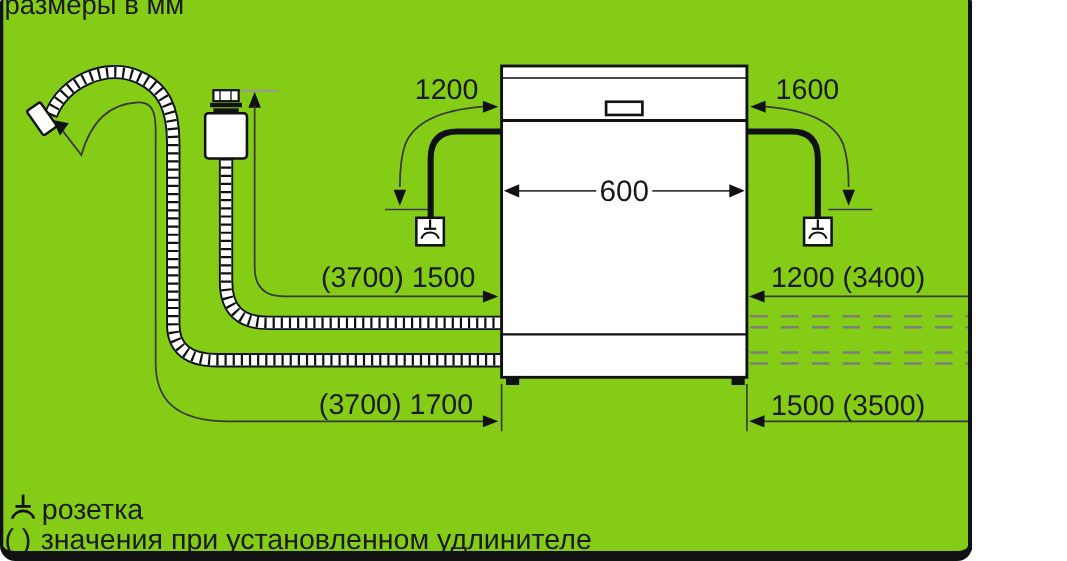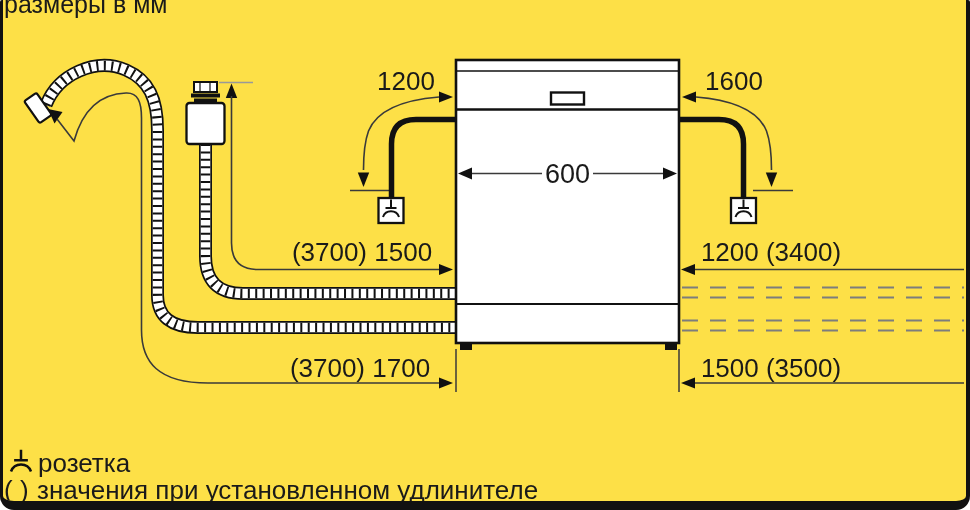--- a/index.html
+++ b/index.html
@@ -1,18 +1,18 @@
 <!DOCTYPE html>
 <html><head>
 <meta charset="utf-8">
 <style>
   html,body{margin:0;padding:0;background:#fff;}
   .frame{
-    width:970px;height:510px;box-sizing:border-box;position:relative;
-    background:#fde047;
+    width:884px;height:510px;box-sizing:border-box;position:relative;
+    background:#84cc16;
     border-left:3px solid #111;border-right:4px solid #111;border-bottom:9px solid #111;
     border-radius:2px 2px 14px 14px;
     font-family:"Liberation Sans", sans-serif;
     overflow:hidden;
   }
   svg{display:block;}
   text{fill:#1a1a1a;font-family:"Liberation Sans", sans-serif;}
   .dim-label{font-size:26px;}
   .title-label{font-size:25px;}
   .legend-label{font-size:26px;}

